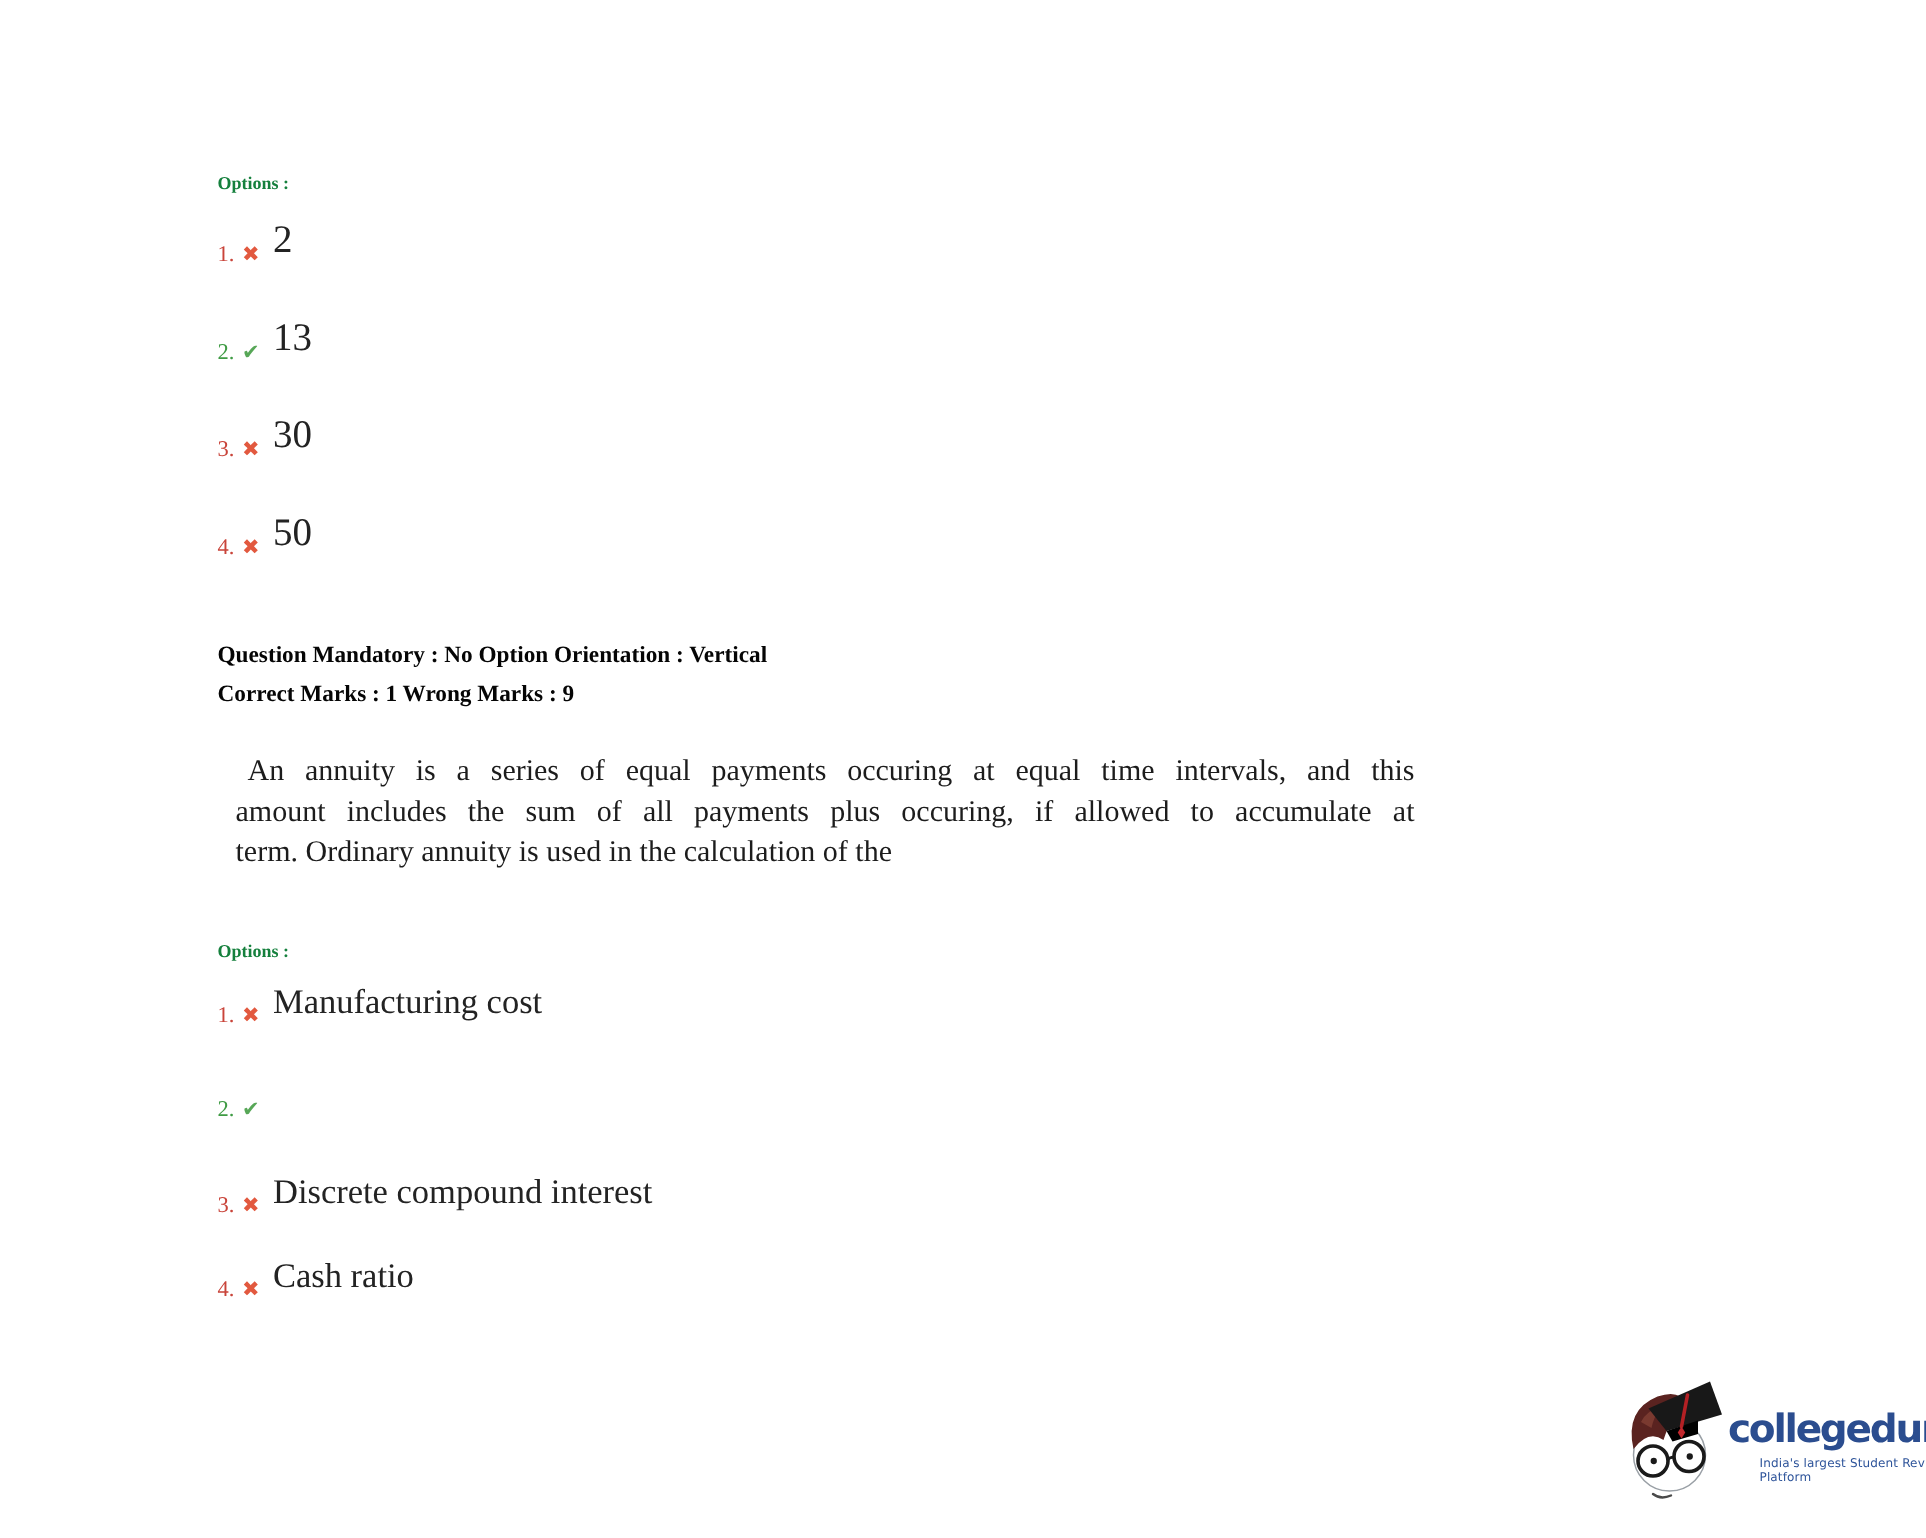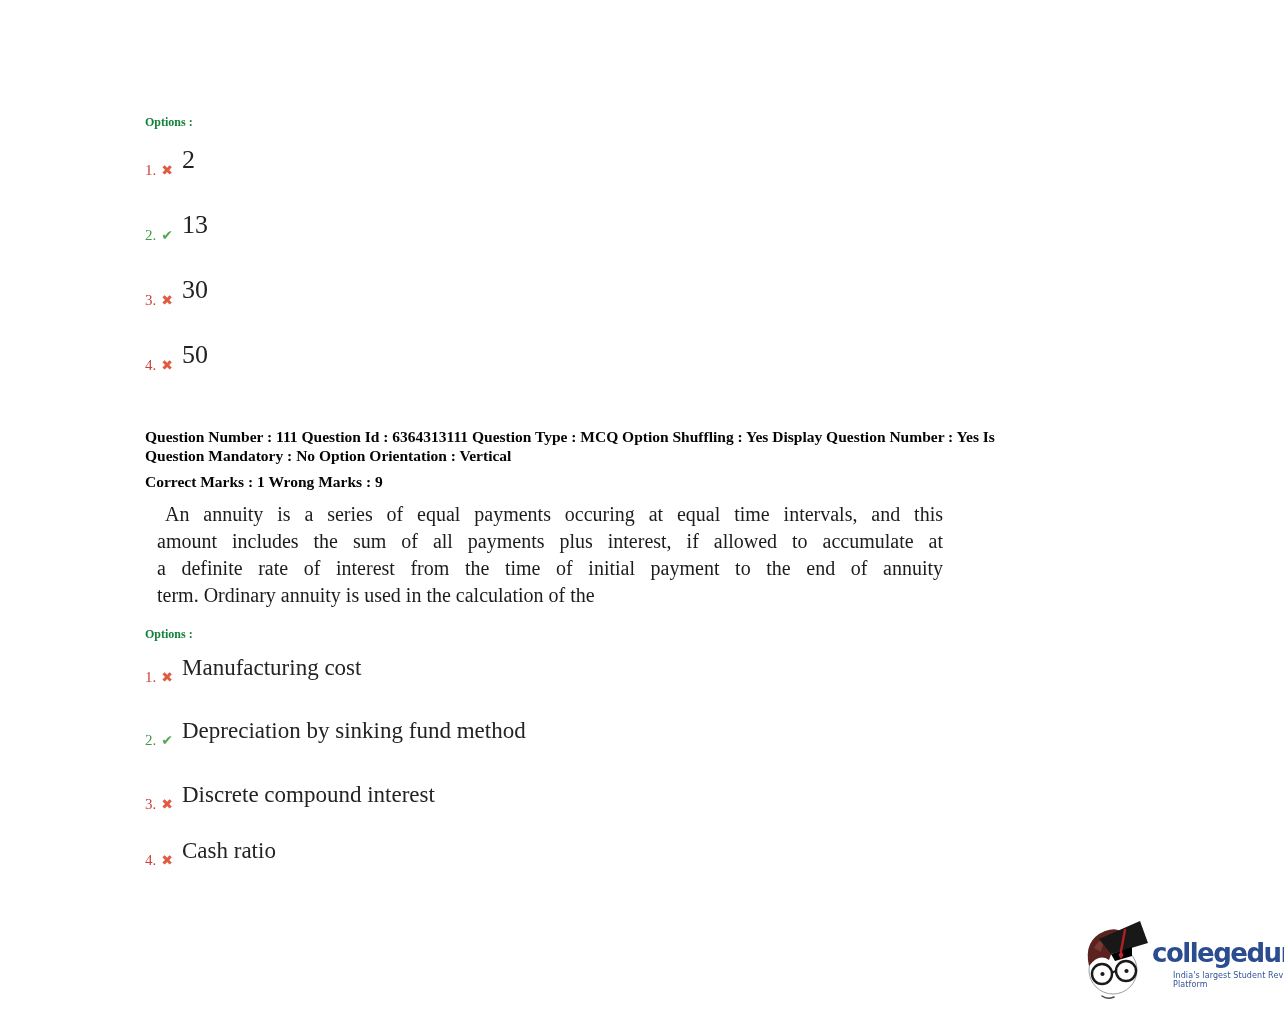--- a/index.html
+++ b/index.html
@@ -78,44 +78,41 @@
     </div>
     <div class="opt-row">
       <span class="opt-num num-wrong">4.</span>
       <span class="opt-icon icon-wrong">✖</span>
       <span class="opt-value">50</span>
     </div>
   </div>
 </div>
 
 <div class="meta">
-  <div class="meta-line">Question Number : 111 Question Id : 6364313111 Question Type : MCQ Option Shuffling : Yes Display Question Number : Yes Is</div>
   <div class="meta-line">Question Mandatory : No Option Orientation : Vertical</div>
   <div class="meta-line marks">Correct Marks : 1 Wrong Marks : 9</div>
 </div>
 
 <div class="qbody">
   <div class="qline qline-first">An annuity is a series of equal payments occuring at equal time intervals, and this</div>
-  <div class="qline">amount includes the sum of all payments plus interest, if allowed to accumulate at</div>
-  <div class="qline">a definite rate of interest from the time of initial payment to the end of annuity</div>
+  <div class="qline">amount includes the sum of all payments plus occuring, if allowed to accumulate at</div>
   <div class="qline qline-last">term. Ordinary annuity is used in the calculation of the</div>
 </div>
 
 <div class="options-block block-cur">
   <div class="options-label">Options :</div>
   <div class="rows-cur">
     <div class="opt-row">
       <span class="opt-num num-wrong">1.</span>
       <span class="opt-icon icon-wrong">✖</span>
       <span class="opt-value">Manufacturing cost</span>
     </div>
     <div class="opt-row">
       <span class="opt-num num-correct">2.</span>
       <span class="opt-icon icon-correct">✔</span>
-      <span class="opt-value">Depreciation by sinking fund method</span>
     </div>
     <div class="opt-row">
       <span class="opt-num num-wrong">3.</span>
       <span class="opt-icon icon-wrong">✖</span>
       <span class="opt-value">Discrete compound interest</span>
     </div>
     <div class="opt-row">
       <span class="opt-num num-wrong">4.</span>
       <span class="opt-icon icon-wrong">✖</span>
       <span class="opt-value">Cash ratio</span>

